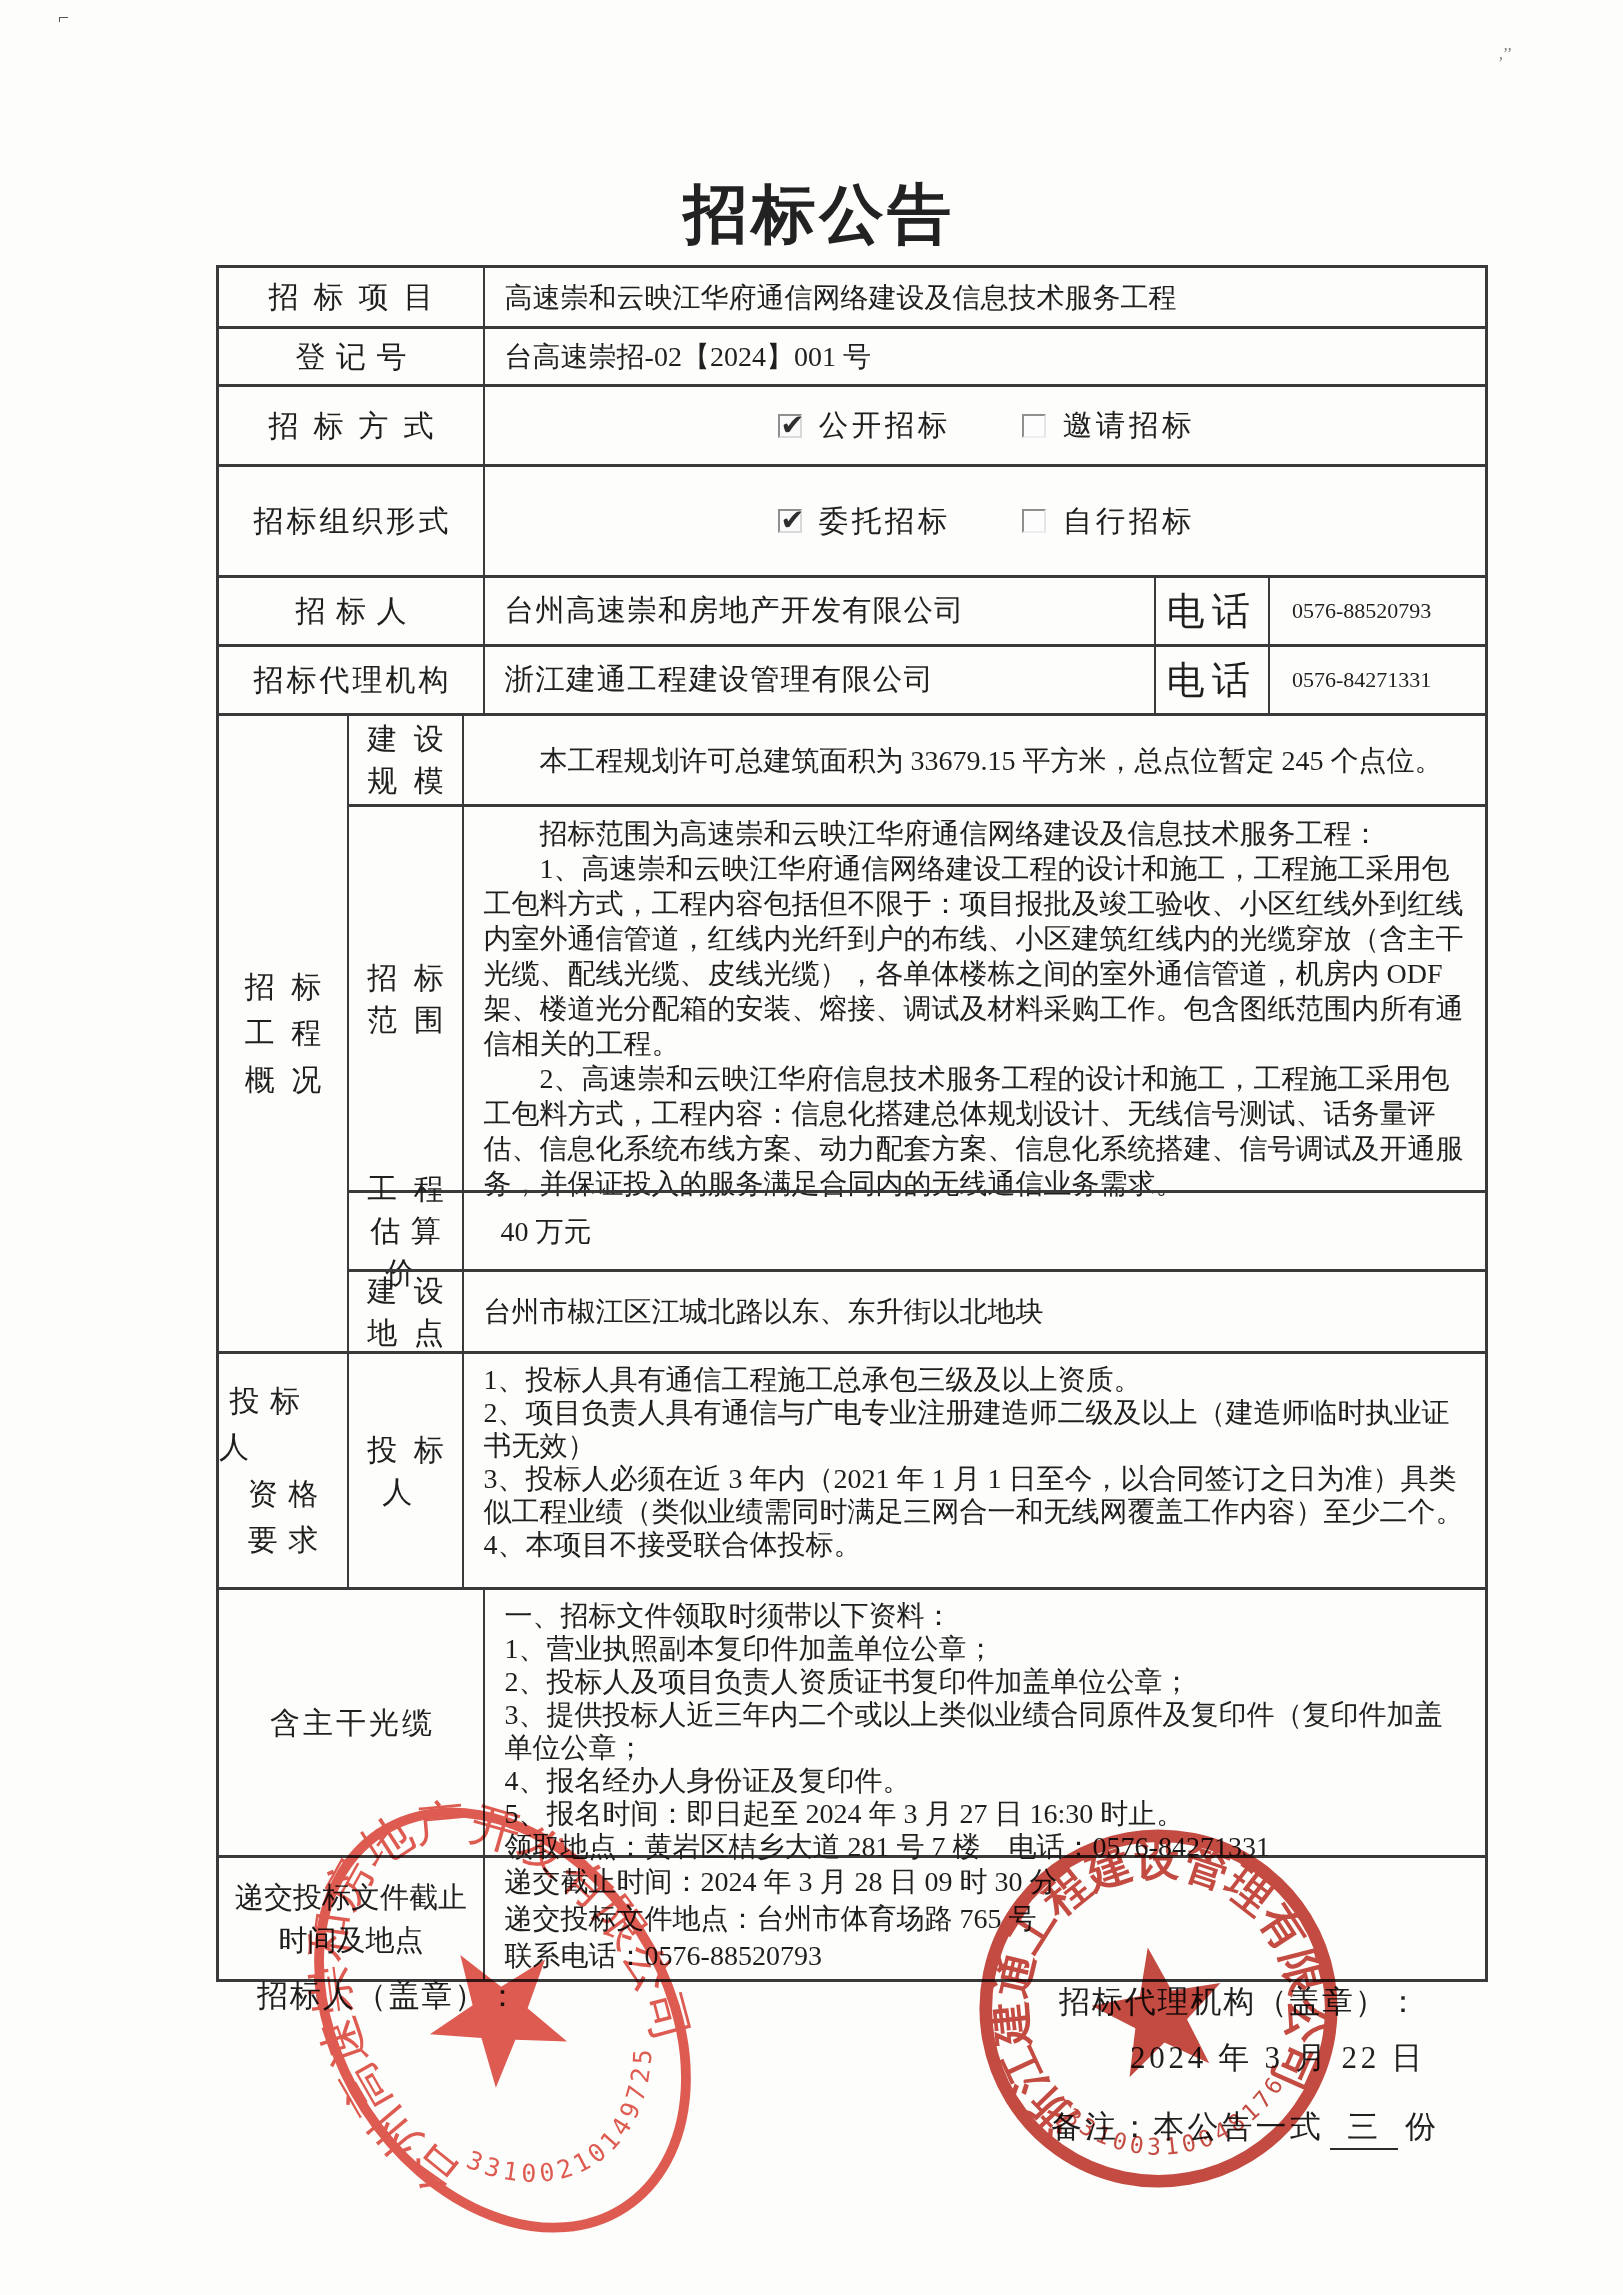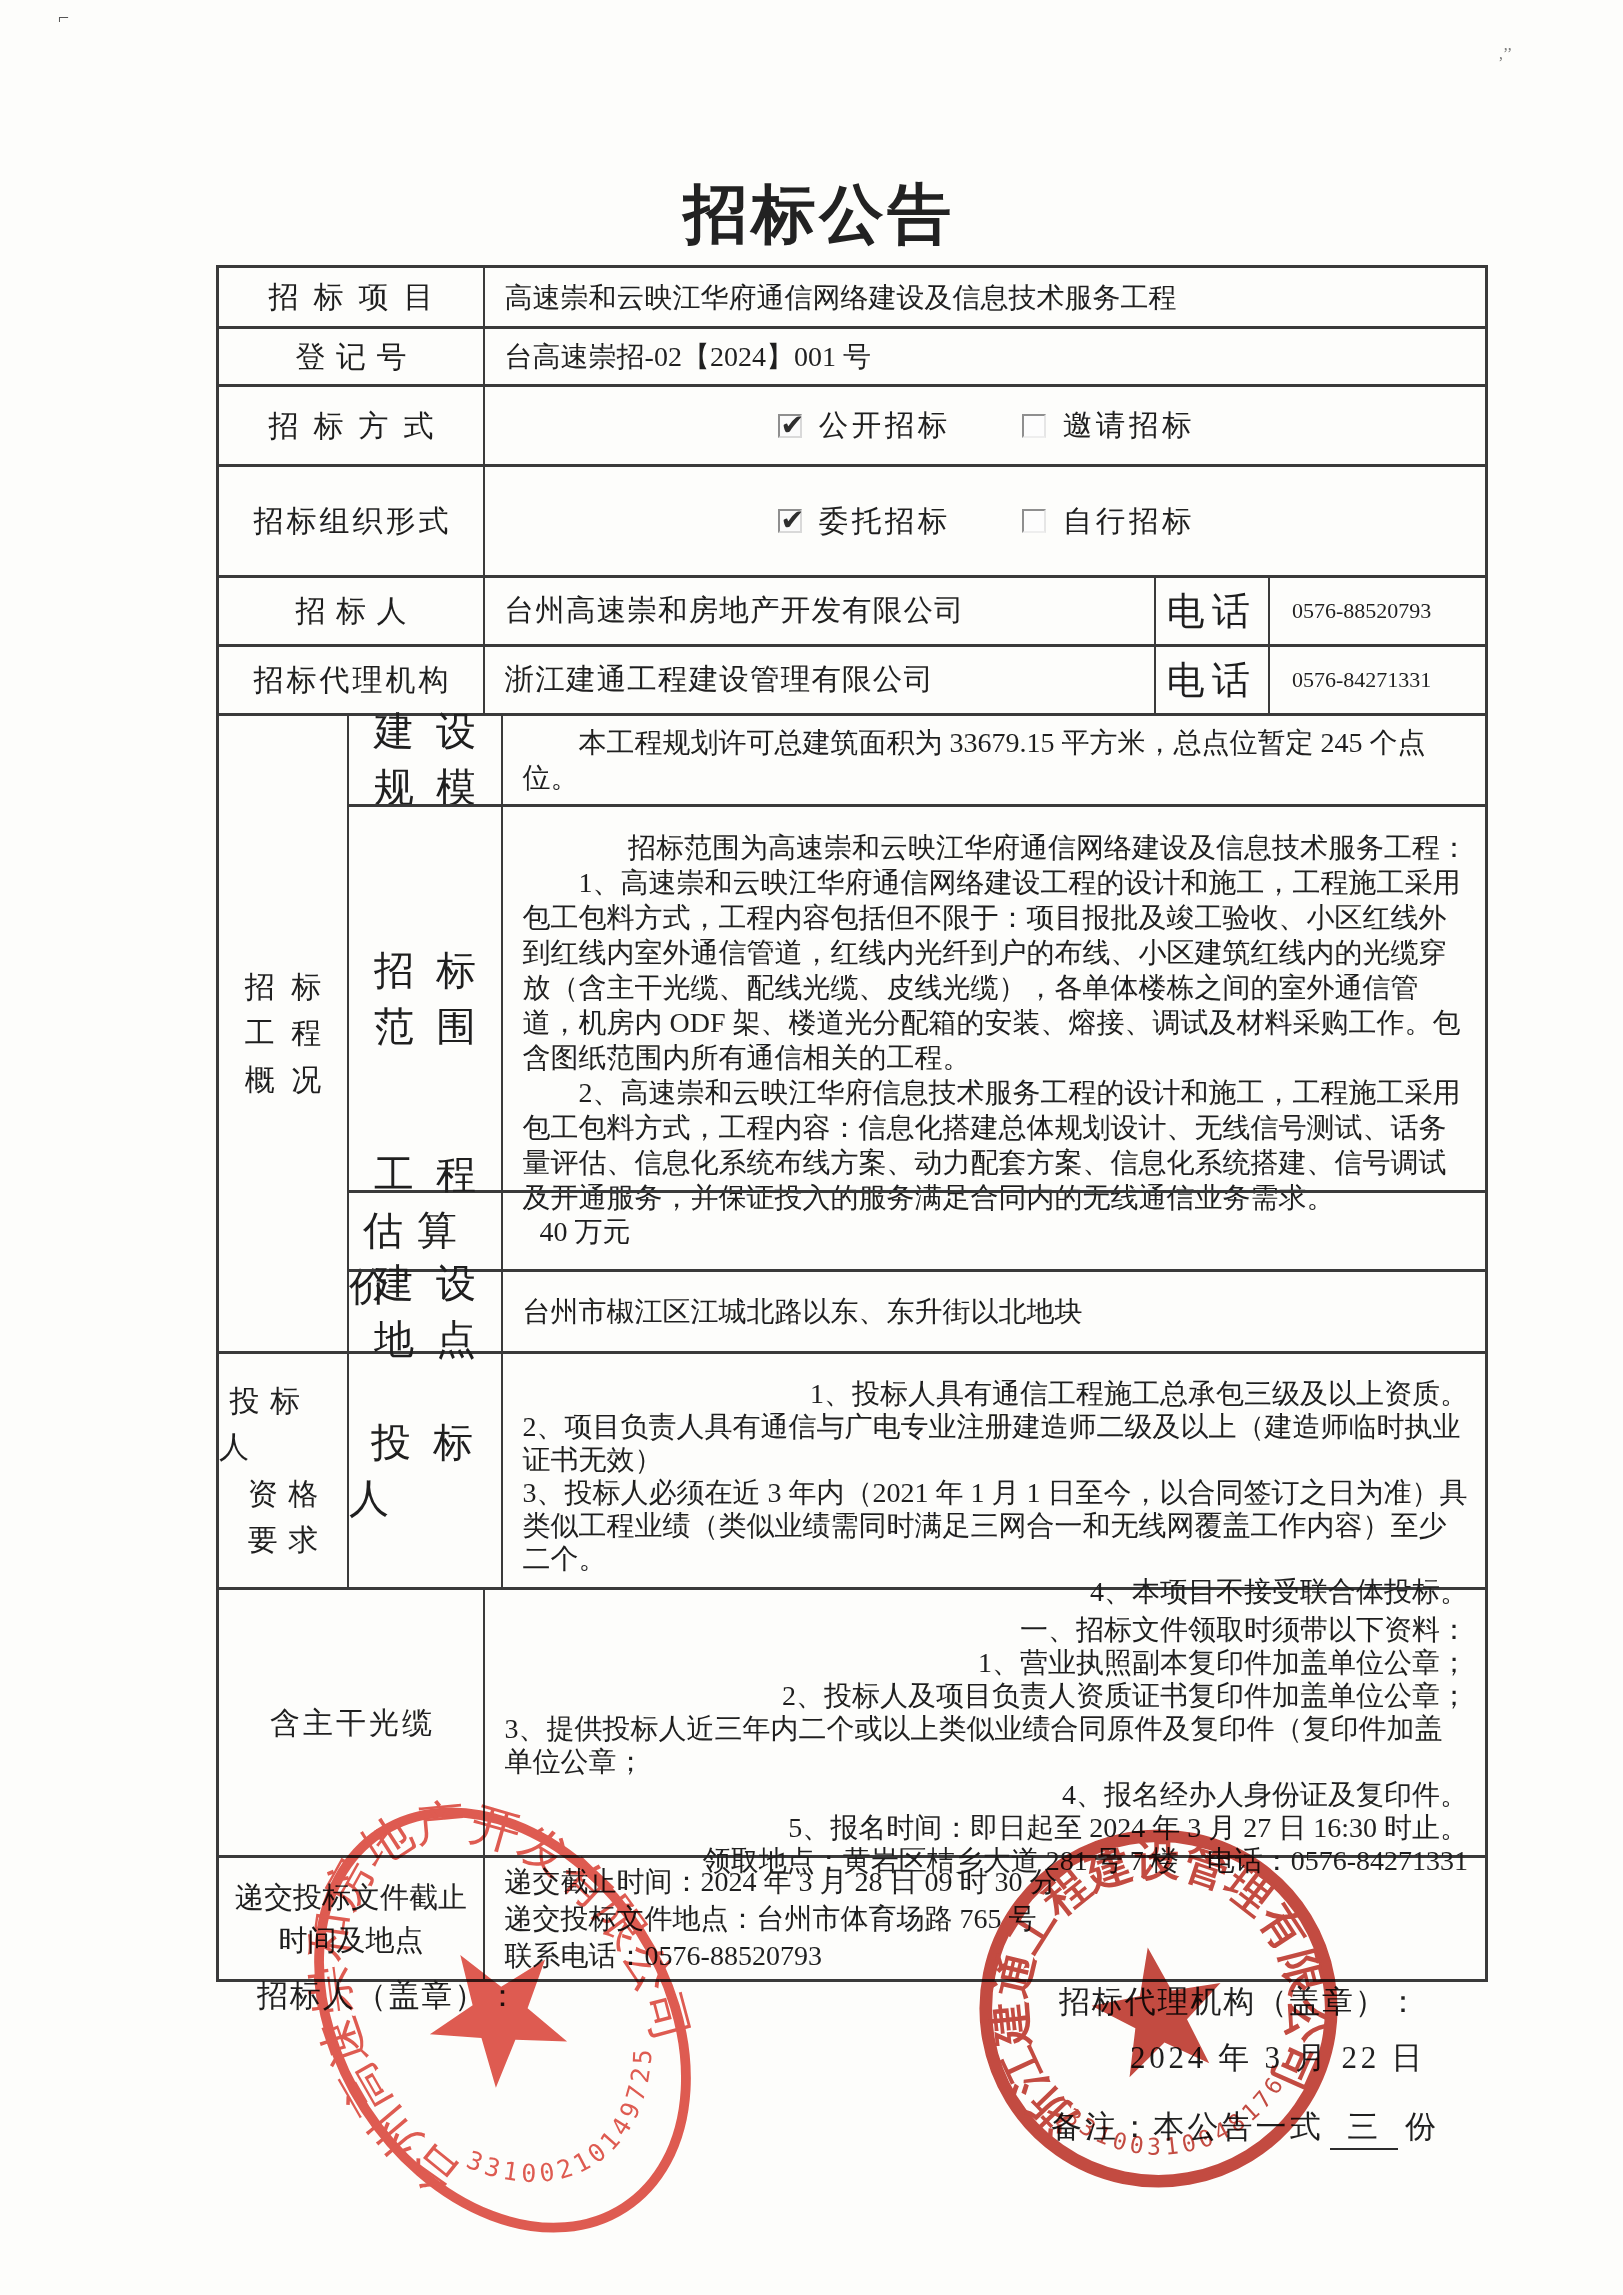--- a/index.html
+++ b/index.html
@@ -41,26 +41,26 @@
       font-size:29.5px;padding-left:19.6px;box-sizing:border-box;letter-spacing:.04em;}
   .phlbl{width:114px;border-right:2.6px solid #3a3a3a;display:flex;align-items:center;
       justify-content:center;font-size:38px;letter-spacing:.2em;box-sizing:border-box;}
   .phone{flex:1;display:flex;align-items:center;padding-left:22px;font-size:22px;box-sizing:border-box;}
   
   .ov-left{width:130px;border-right:2.6px solid #3a3a3a;display:flex;flex-direction:column;
       justify-content:center;align-items:center;font-size:30px;line-height:1.55;box-sizing:border-box;}
   .ov-right{flex:1;display:flex;flex-direction:column;}
   .ov-row{display:flex;border-top:3.3px solid #3a3a3a;box-sizing:border-box;}
   .ov-row:first-child{border-top:none;}
-  .ov-sub{width:154px;border-right:2.6px solid #3a3a3a;display:flex;flex-direction:column;
-      justify-content:center;align-items:center;font-size:40px;line-height:1.4;text-align:left;box-sizing:border-box;}
+  .ov-sub{width:115px;border-right:2.6px solid #3a3a3a;display:flex;flex-direction:column;
+      justify-content:center;align-items:center;font-size:30px;line-height:1.4;text-align:center;box-sizing:border-box;}
   .h-scale{height:88px;}.h-scope{height:386px;}.h-est{height:79px;}.h-loc{height:82px;}
   .para{text-indent:2em;margin:0;}
   .items p{margin:0;}
-  .top-pad{justify-content:flex-start;padding-top:23px;align-items:flex-end;}
+  .top-pad{justify-content:flex-start;padding-top:9px;}
   
   .seal-line{position:absolute;font-size:31px;letter-spacing:.06em;}
   .date-line{position:absolute;font-size:31px;letter-spacing:.12em;}
   .note-line{position:absolute;font-size:31px;letter-spacing:.1em;}
   .note-blank{display:inline-block;border-bottom:2.6px solid #2c2c2c;padding:0 17px;margin:0 6.5px;}
   
   .stamp{position:absolute;mix-blend-mode:multiply;opacity:.9;}
   .stamp svg{display:block;}
   .artifact{position:absolute;color:#555;font-size:19.6px;}
 </style>

